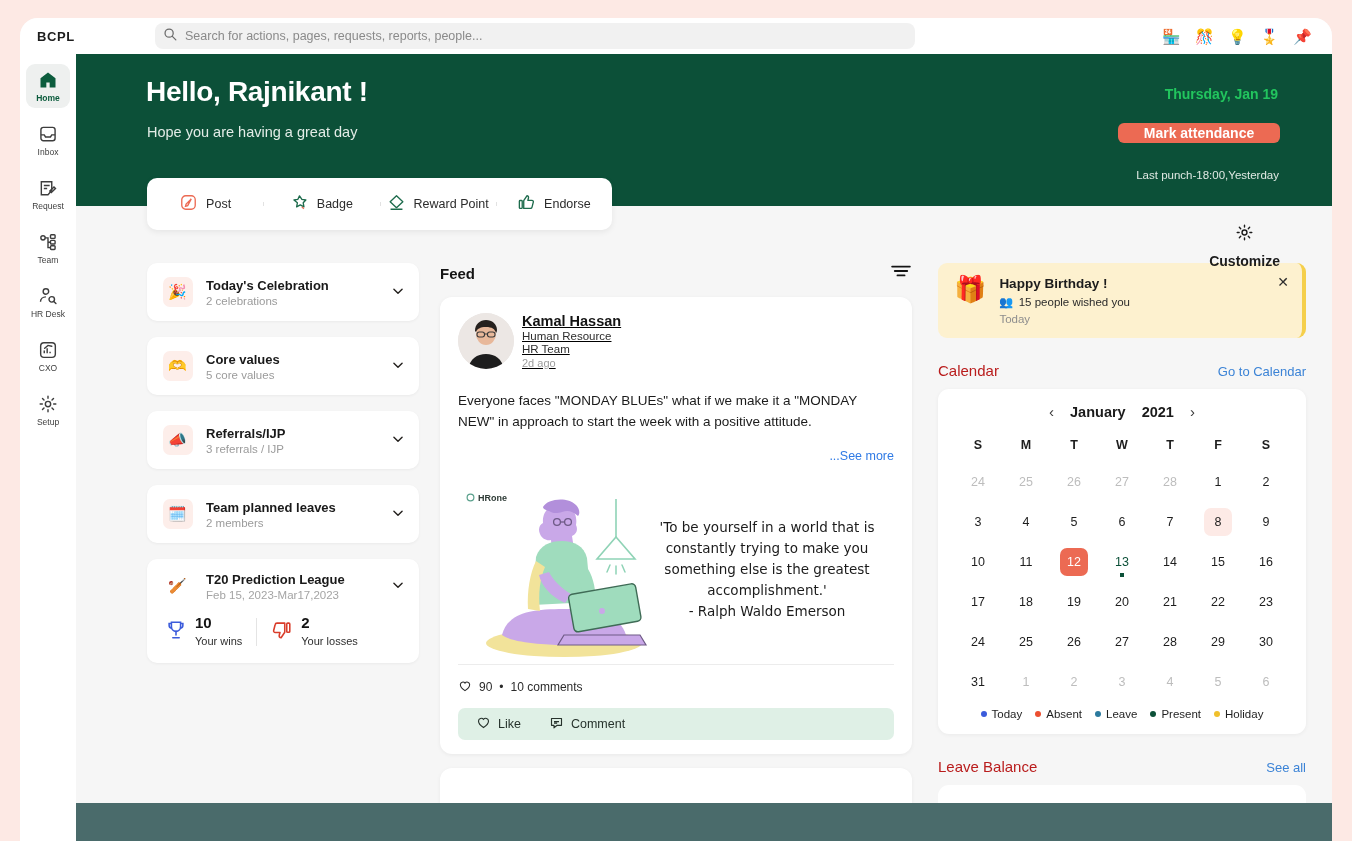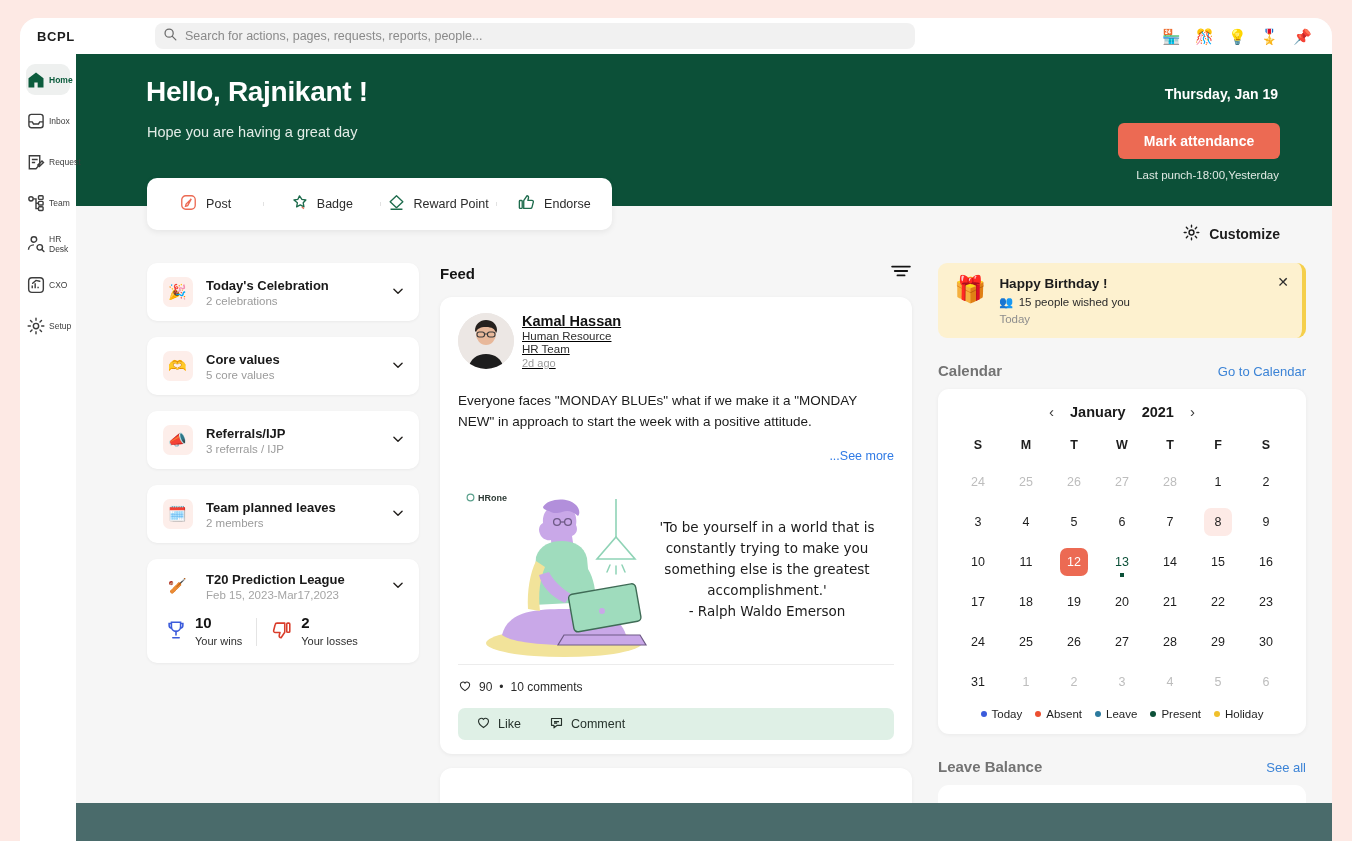--- a/index.html
+++ b/index.html
@@ -55,21 +55,21 @@
   .sidebar {
     position: absolute; left: 0; top: 36px; bottom: 0; width: 56px;
     background: #ffffff;
     padding-top: 10px;
     display: flex; flex-direction: column; align-items: center;
     gap: 10px;
     z-index: 5;
   }
   .nav-item {
     width: 44px; padding: 6px 0 5px;
-    display: flex; flex-direction: row; align-items: center; gap: 3px;
+    display: flex; flex-direction: column; align-items: center; gap: 3px;
     border-radius: 9px;
     cursor: pointer;
   }
   .nav-item .lbl { font-size: 8.5px; color: #3d3d3d; }
   .nav-item.active { background: #eef0ef; }
   .nav-item.active .lbl { color: #0c5c3d; font-weight: bold; }
   .nav-item svg { display: block; }
 
   
   .hero {
@@ -81,25 +81,25 @@
     position: absolute; left: 70px; top: 22px;
     font-size: 28px; font-weight: bold; color: #ffffff;
     letter-spacing: -0.3px;
   }
   .hello-sub {
     position: absolute; left: 71px; top: 70px;
     font-size: 14.5px; color: #e3ece7;
   }
   .date-txt {
     position: absolute; right: 54px; top: 32px;
-    font-size: 14px; font-weight: bold; color: #ffffff;
+    font-size: 14px; font-weight: bold; color: #22c55e;
   }
   .mark-btn {
     position: absolute; right: 52px; top: 69px;
-    width: 162px; height: 36px;
+    width: 162px; height: 20px;
     background: #ec6a53; border: none; border-radius: 6px;
     color: #fff; font-size: 14px; font-weight: bold;
     font-family: "Liberation Sans", sans-serif;
     cursor: pointer;
   }
   .punch-txt {
     position: absolute; right: 53px; top: 115px;
     font-size: 11.5px; color: #dfe9e3;
   }
 
@@ -120,21 +120,21 @@
   .qa + .qa::before {
     content: ""; position: absolute; left: 0; top: 9px; bottom: 9px;
     width: 1px; background: #e2e2e2;
   }
 
   
   .customize {
     position: absolute; right: 52px; top: 205px;
     display: flex; align-items: center; gap: 8px;
     font-size: 14px; font-weight: bold; color: #1c1c1c;
-    cursor: pointer; z-index: 3;
+    cursor: pointer; z-index: 3; flex-direction: column;
   }
 
   
   .content { position: absolute; left: 56px; top: 188px; right: 0; bottom: 0; }
 
   .col-left  { position: absolute; left: 71px;  top: 57px; width: 272px; }
   .col-mid   { position: absolute; left: 364px; top: 57px; width: 472px; }
   .col-right { position: absolute; left: 862px; top: 57px; width: 368px; }
 
   
@@ -232,21 +232,21 @@
     background: #fdf1cf; border-radius: 9px; border-right: 4px solid #f5cf4b;
     padding: 13px 14px 13px 16px; display: flex; align-items: flex-start; gap: 13px;
     position: relative;
   }
   .bday-title { font-size: 13.5px; font-weight: bold; color: #1c1c1c; }
   .bday-sub { font-size: 11.5px; color: #2b2b2b; margin-top: 4px; display: flex; align-items: center; gap: 5px; }
   .bday-time { font-size: 11.5px; color: #8e8e8e; margin-top: 4px; }
   .bday-x { position: absolute; right: 13px; top: 11px; font-size: 14px; color: #2d2d2d; cursor: pointer; }
 
   .sec-head { display: flex; align-items: baseline; justify-content: space-between; margin: 24px 0 10px; }
-  .sec-title { font-size: 15px; font-weight: bold; color: #737373; }
+  .sec-title { font-size: 15px; font-weight: normal; color: #b91c1c; }
   .sec-link { font-size: 13px; color: #3b83d6; cursor: pointer; }
 
   .cal {
     background: #fff; border-radius: 11px; padding: 14px 16px 12px;
     box-shadow: 0 1px 4px rgba(0,0,0,0.05);
   }
   .cal-nav { display: flex; align-items: center; justify-content: center; gap: 16px; }
   .cal-mon { font-size: 14.5px; font-weight: bold; color: #1b1b1b; }
   .cal-arrow { font-size: 15px; color: #3a3a3a; cursor: pointer; }
   .cal-grid { display: grid; grid-template-columns: repeat(7, 1fr); margin-top: 12px; }

